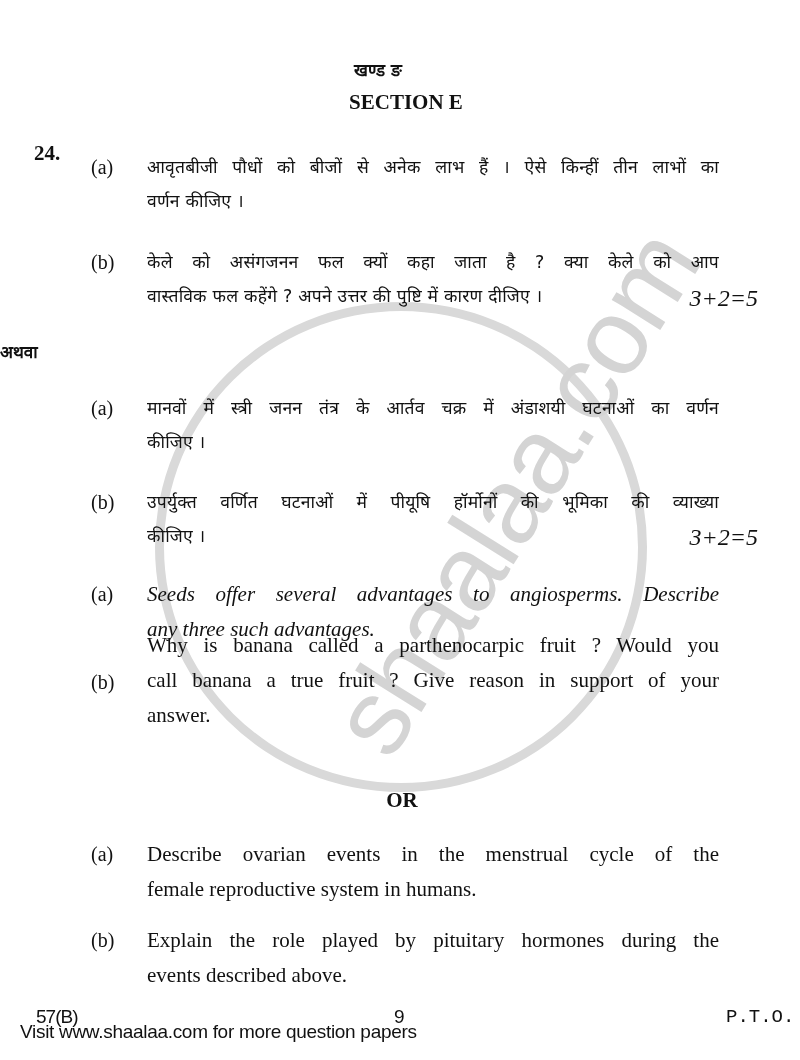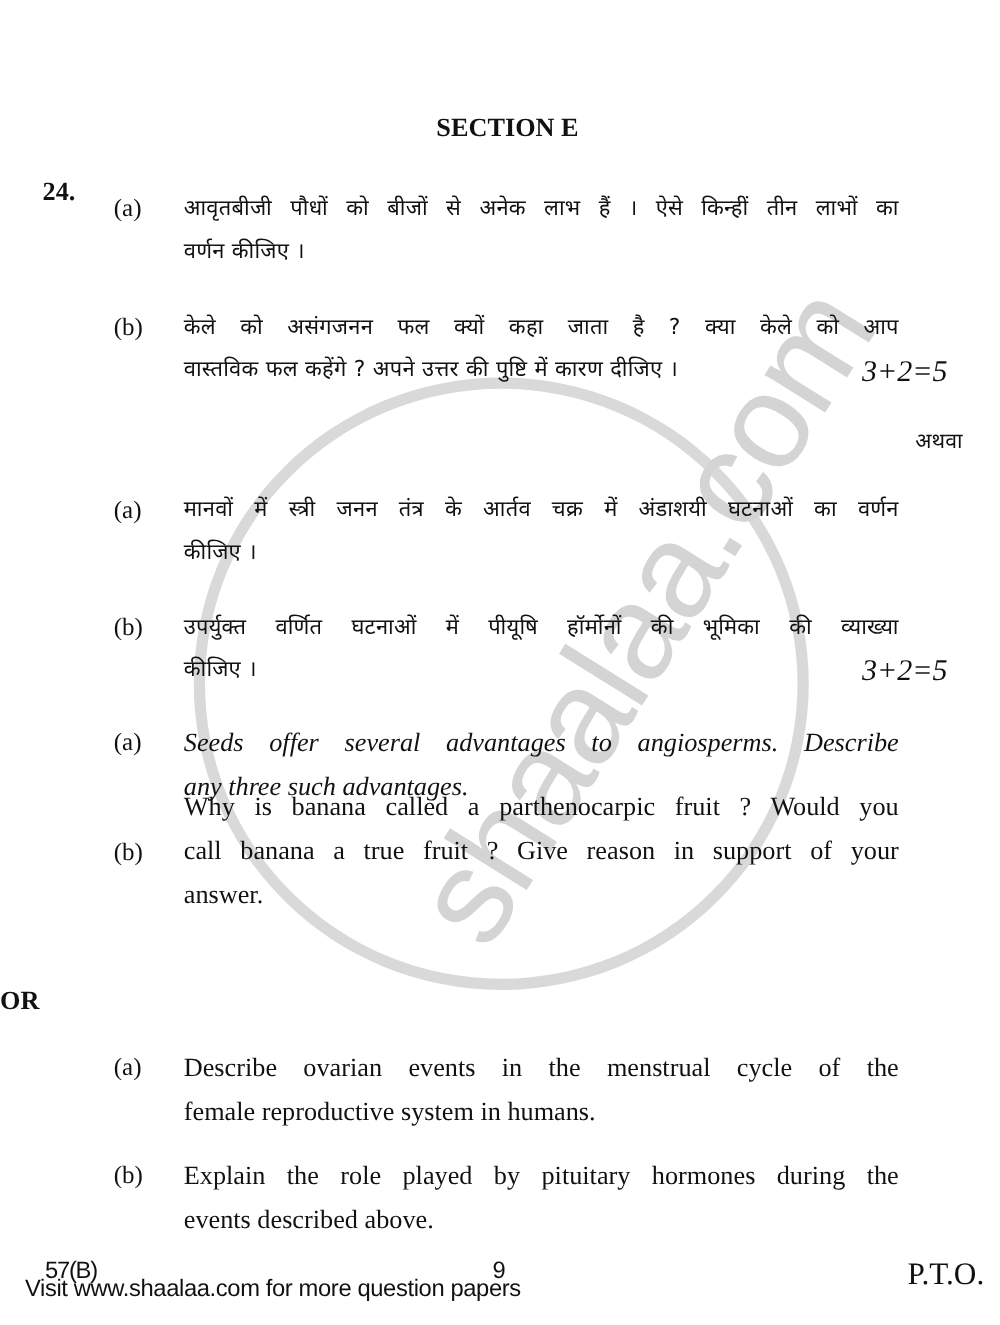--- a/index.html
+++ b/index.html
@@ -22,35 +22,36 @@
   .heading-en { position: absolute; left: 0; width: 756px; top: 90px; text-align: center;
     font-family: "Liberation Serif", serif; font-weight: bold; font-size: 21px; z-index: 1; padding-left: 28px; }
   .qnum { position: absolute; left: 34px; font-family: "Liberation Serif", serif; font-weight: bold; font-size: 21px; z-index: 1; }
   .label { position: absolute; left: 91px; font-family: "Liberation Serif", serif; font-size: 20px; z-index: 1; }
   .body-hi { position: absolute; left: 147px; width: 572px; font-family: "DejaVu Sans", sans-serif;
     font-size: 17.5px; line-height: 34px; text-align: justify; z-index: 1; letter-spacing: 0.2px; }
   .body-en { position: absolute; left: 147px; width: 572px; font-family: "Liberation Serif", serif;
     font-size: 21px; line-height: 35px; text-align: justify; z-index: 1; }
   .justify-last { text-align-last: justify; }
   .marks { position: absolute; right: 42px; font-family: "Liberation Serif", serif; font-style: italic; font-size: 24px; z-index: 1; }
-  .or-hi { position: absolute; left: 0; width: 800px; text-align: right; font-family: "DejaVu Sans", sans-serif; font-weight: normal; font-size: 17px; z-index: 1; }
-  .or-en { position: absolute; left: 0; width: 766px; text-align: left; font-family: "Liberation Serif", serif; font-weight: bold; font-size: 21px; z-index: 1; }
+  .or-hi { position: absolute; left: 0; width: 800px; text-align: left; font-family: "DejaVu Sans", sans-serif; font-weight: bold; font-size: 17px; z-index: 1; }
+  .or-en { position: absolute; left: 0; width: 766px; text-align: center; font-family: "Liberation Serif", serif; font-weight: bold; font-size: 21px; z-index: 1; padding-left: 19px; }
   .footer-code { position: absolute; left: 36px; top: 1006px; font-family: "Liberation Sans", sans-serif; font-size: 19px; z-index: 2; letter-spacing: -1px; }
   .footer-page { position: absolute; left: 394px; top: 1006px; font-family: "Liberation Sans", sans-serif; font-size: 19px; z-index: 2; }
-  .footer-pto { position: absolute; left: 726px; top: 1006px; font-family: Liberation Serif, serif; font-size: 25px; z-index: 2; }
+  .footer-pto { position: absolute; left: 726px; top: 1006px; font-family: Liberation Mono, monospace; font-size: 19px; z-index: 2; }
   .footer-visit { position: absolute; left: 20px; top: 1021px; font-family: "Liberation Sans", sans-serif; font-size: 19px; z-index: 2; letter-spacing: -0.3px; }
 </style>
 </head>
 <body>
 
 <div class="page">
 
   <div class="watermark-circle"></div>
   <div class="watermark-text">shaalaa.com</div>
 
+  <div class="heading-hi">खण्ड ङ</div>
   <div class="heading-en">SECTION E</div>
 
   <div class="qnum" style="top:141px;text-align:center;">24.</div>
   <div class="label" style="top:156px;">(a)</div>
   <div class="body-hi" style="top:150px;">
     <div class="justify-last">आवृतबीजी पौधों को बीजों से अनेक लाभ हैं । ऐसे किन्हीं तीन लाभों का</div>
     <div>वर्णन कीजिए ।</div>
   </div>
 
   <div class="label" style="top:251px;">(b)</div>

